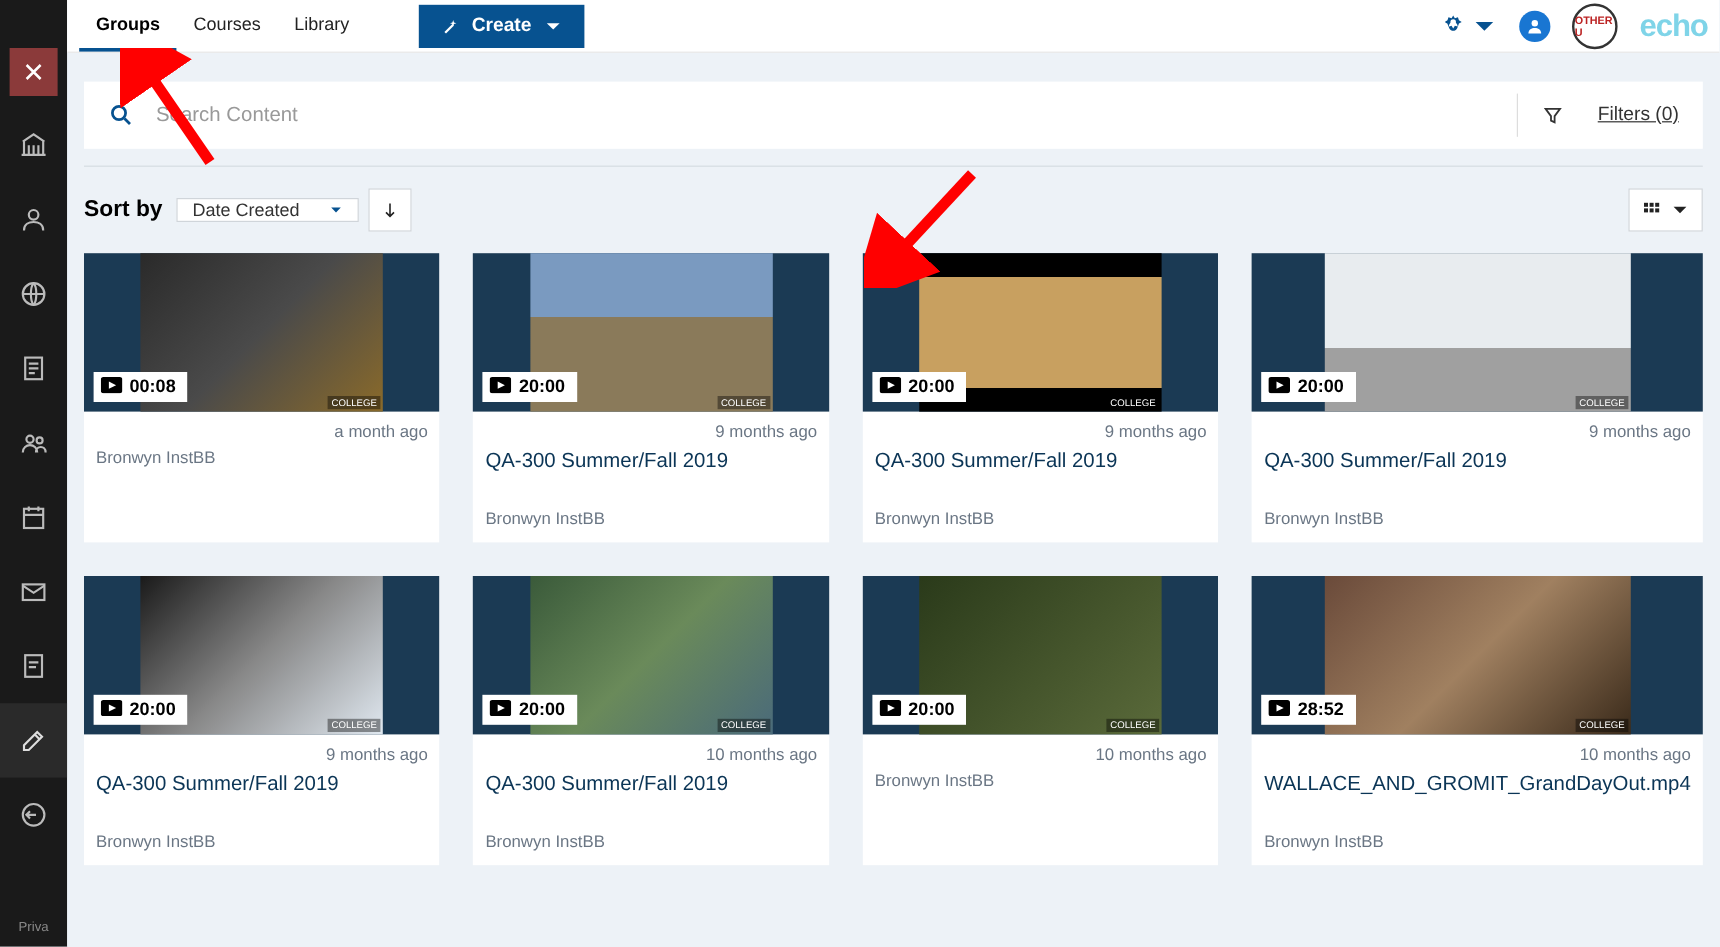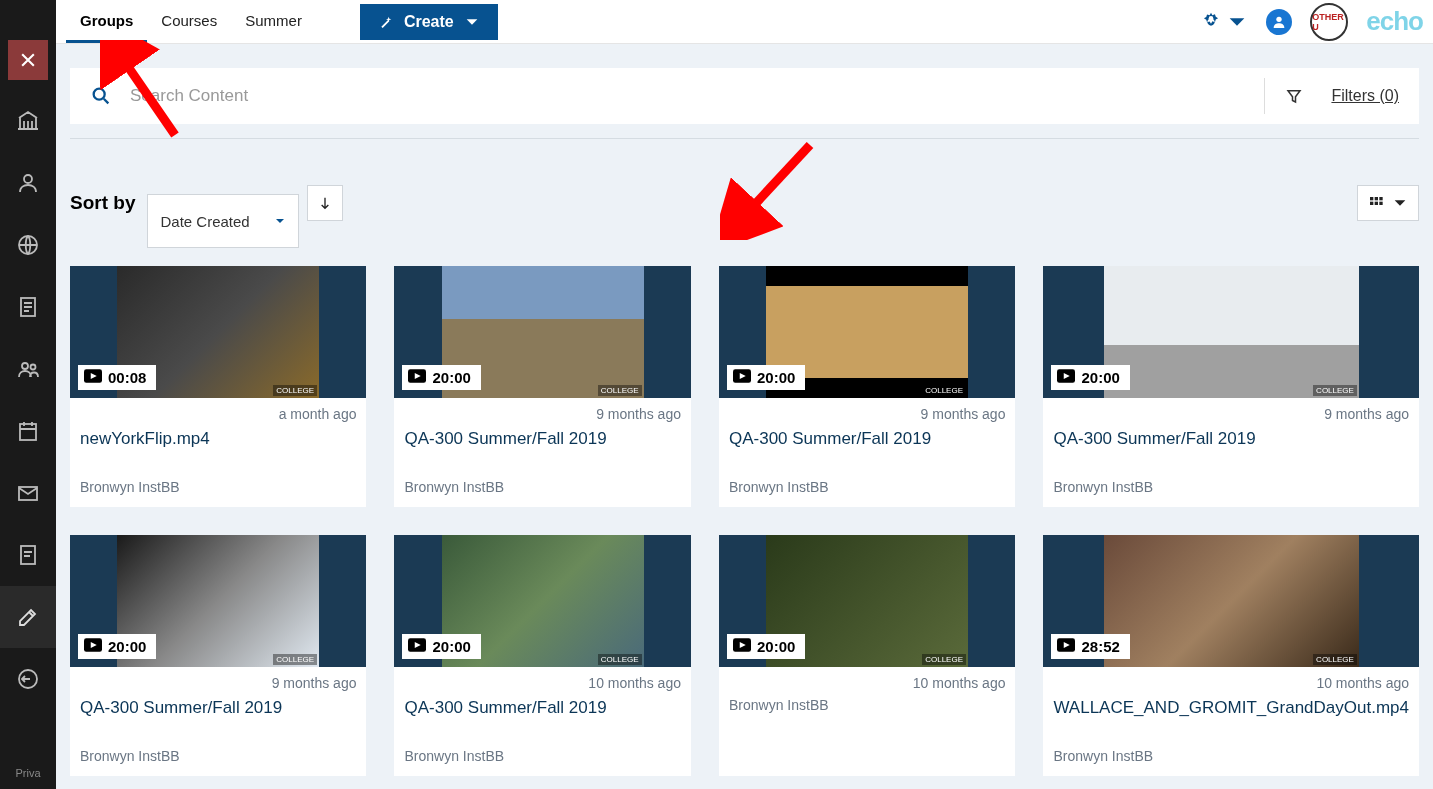--- a/index.html
+++ b/index.html
@@ -31,21 +31,21 @@
 .search-box svg { width: 22px; height: 22px; margin-right: 18px; }
 .search-input { flex: 1; border: none; outline: none; font-size: 17px; color: #333; background: transparent; }
 .search-input::placeholder { color: #999; }
 .filters-sep { width: 1px; height: 36px; background: #ddd; margin: 0 20px; }
 .filters-btn { display: flex; align-items: center; gap: 10px; cursor: pointer; }
 .filters-btn svg { width: 18px; height: 18px; }
 .filters-text { text-decoration: underline; color: #333; font-size: 16px; }
 .divider { height: 1px; background: #d5dce2; margin: 14px 14px 18px 14px; }
 .toolbar-row { display: flex; align-items: center; padding: 0 14px 18px 14px; }
 .sort-label { font-size: 19px; font-weight: 700; margin-right: 12px; }
-.sort-select { background: #fff; border: 1px solid #d0d5da; height: 54px; padding: 0 12px; display: flex; align-items: center; gap: 24px; font-size: 15px; color: #333; cursor: pointer; margin-top: 37px; }
+.sort-select { background: #fff; border: 1px solid #d0d5da; height: 20px; padding: 0 12px; display: flex; align-items: center; gap: 24px; font-size: 15px; color: #333; cursor: pointer; }
 .sort-select svg { width: 12px; height: 12px; }
 .sort-dir { background: #fff; border: 1px solid #d0d5da; width: 36px; height: 36px; margin-left: 8px; display: flex; align-items: center; justify-content: center; cursor: pointer; }
 .sort-dir svg { width: 16px; height: 16px; }
 .view-toggle { margin-left: auto; background: #fff; border: 1px solid #d0d5da; height: 36px; padding: 0 10px; display: flex; align-items: center; gap: 8px; cursor: pointer; }
 .view-toggle svg { width: 16px; height: 16px; }
 .grid { display: grid; grid-template-columns: repeat(4, 1fr); gap: 28px; padding: 0 14px; }
 .card { background: #fff; display: flex; flex-direction: column; cursor: pointer; }
 .thumb { position: relative; height: 132px; background: #1b3a54; display: flex; align-items: center; justify-content: center; }
 .thumb-inner { width: 68%; height: 100%; background: #555; position: relative; overflow:hidden; }
 .duration { position: absolute; left: 8px; bottom: 8px; background: #fff; color: #000; font-weight: 700; font-size: 15px; padding: 4px 10px 4px 6px; display: flex; gap: 6px; }
@@ -137,21 +137,21 @@
       </svg>
   </div>
   <div class="sidebar-footer">Priva</div>
 </div>
 
 <div class="main">
   <div class="topbar">
     <div class="tabs">
       <div class="tab active">Groups</div>
       <div class="tab">Courses</div>
-      <div class="tab">Summer</div>
+      <div class="tab">Library</div>
     </div>
     <button class="create-btn">
       <svg viewBox="0 0 24 24" fill="#fff">
           <path d="M5 19 L15 9 L17 11 L7 21 Z M16 4 L17 7 L20 8 L17 9 L16 12 L15 9 L12 8 L15 7 Z"></path>
         </svg>
       <span>Create</span>
       <svg viewBox="0 0 12 12" fill="#fff">
           <path d="M2 4 L6 8 L10 4 Z"></path>
         </svg>
     </button>
@@ -233,21 +233,20 @@
       <div class="duration">
         <svg viewBox="0 0 24 18" fill="#000">
                 <rect x="0" y="0" width="24" height="18" rx="3" fill="#000"></rect>
                 <path d="M9 5 L17 9 L9 13 Z" fill="#fff"></path>
               </svg>
         <span>00:08</span>
       </div>
     </div>
     <div class="card-body">
       <div class="card-date">a month ago</div>
-      <div class="card-title">newYorkFlip.mp4</div>
       <div class="card-author">Bronwyn InstBB</div>
     </div>
         </div>
         <div class="card">
     <div class="thumb">
       <div class="thumb-inner g2">
               <div class="wm">COLLEGE</div>
             </div>
       <div class="duration">
         <svg viewBox="0 0 24 18" fill="#000">

